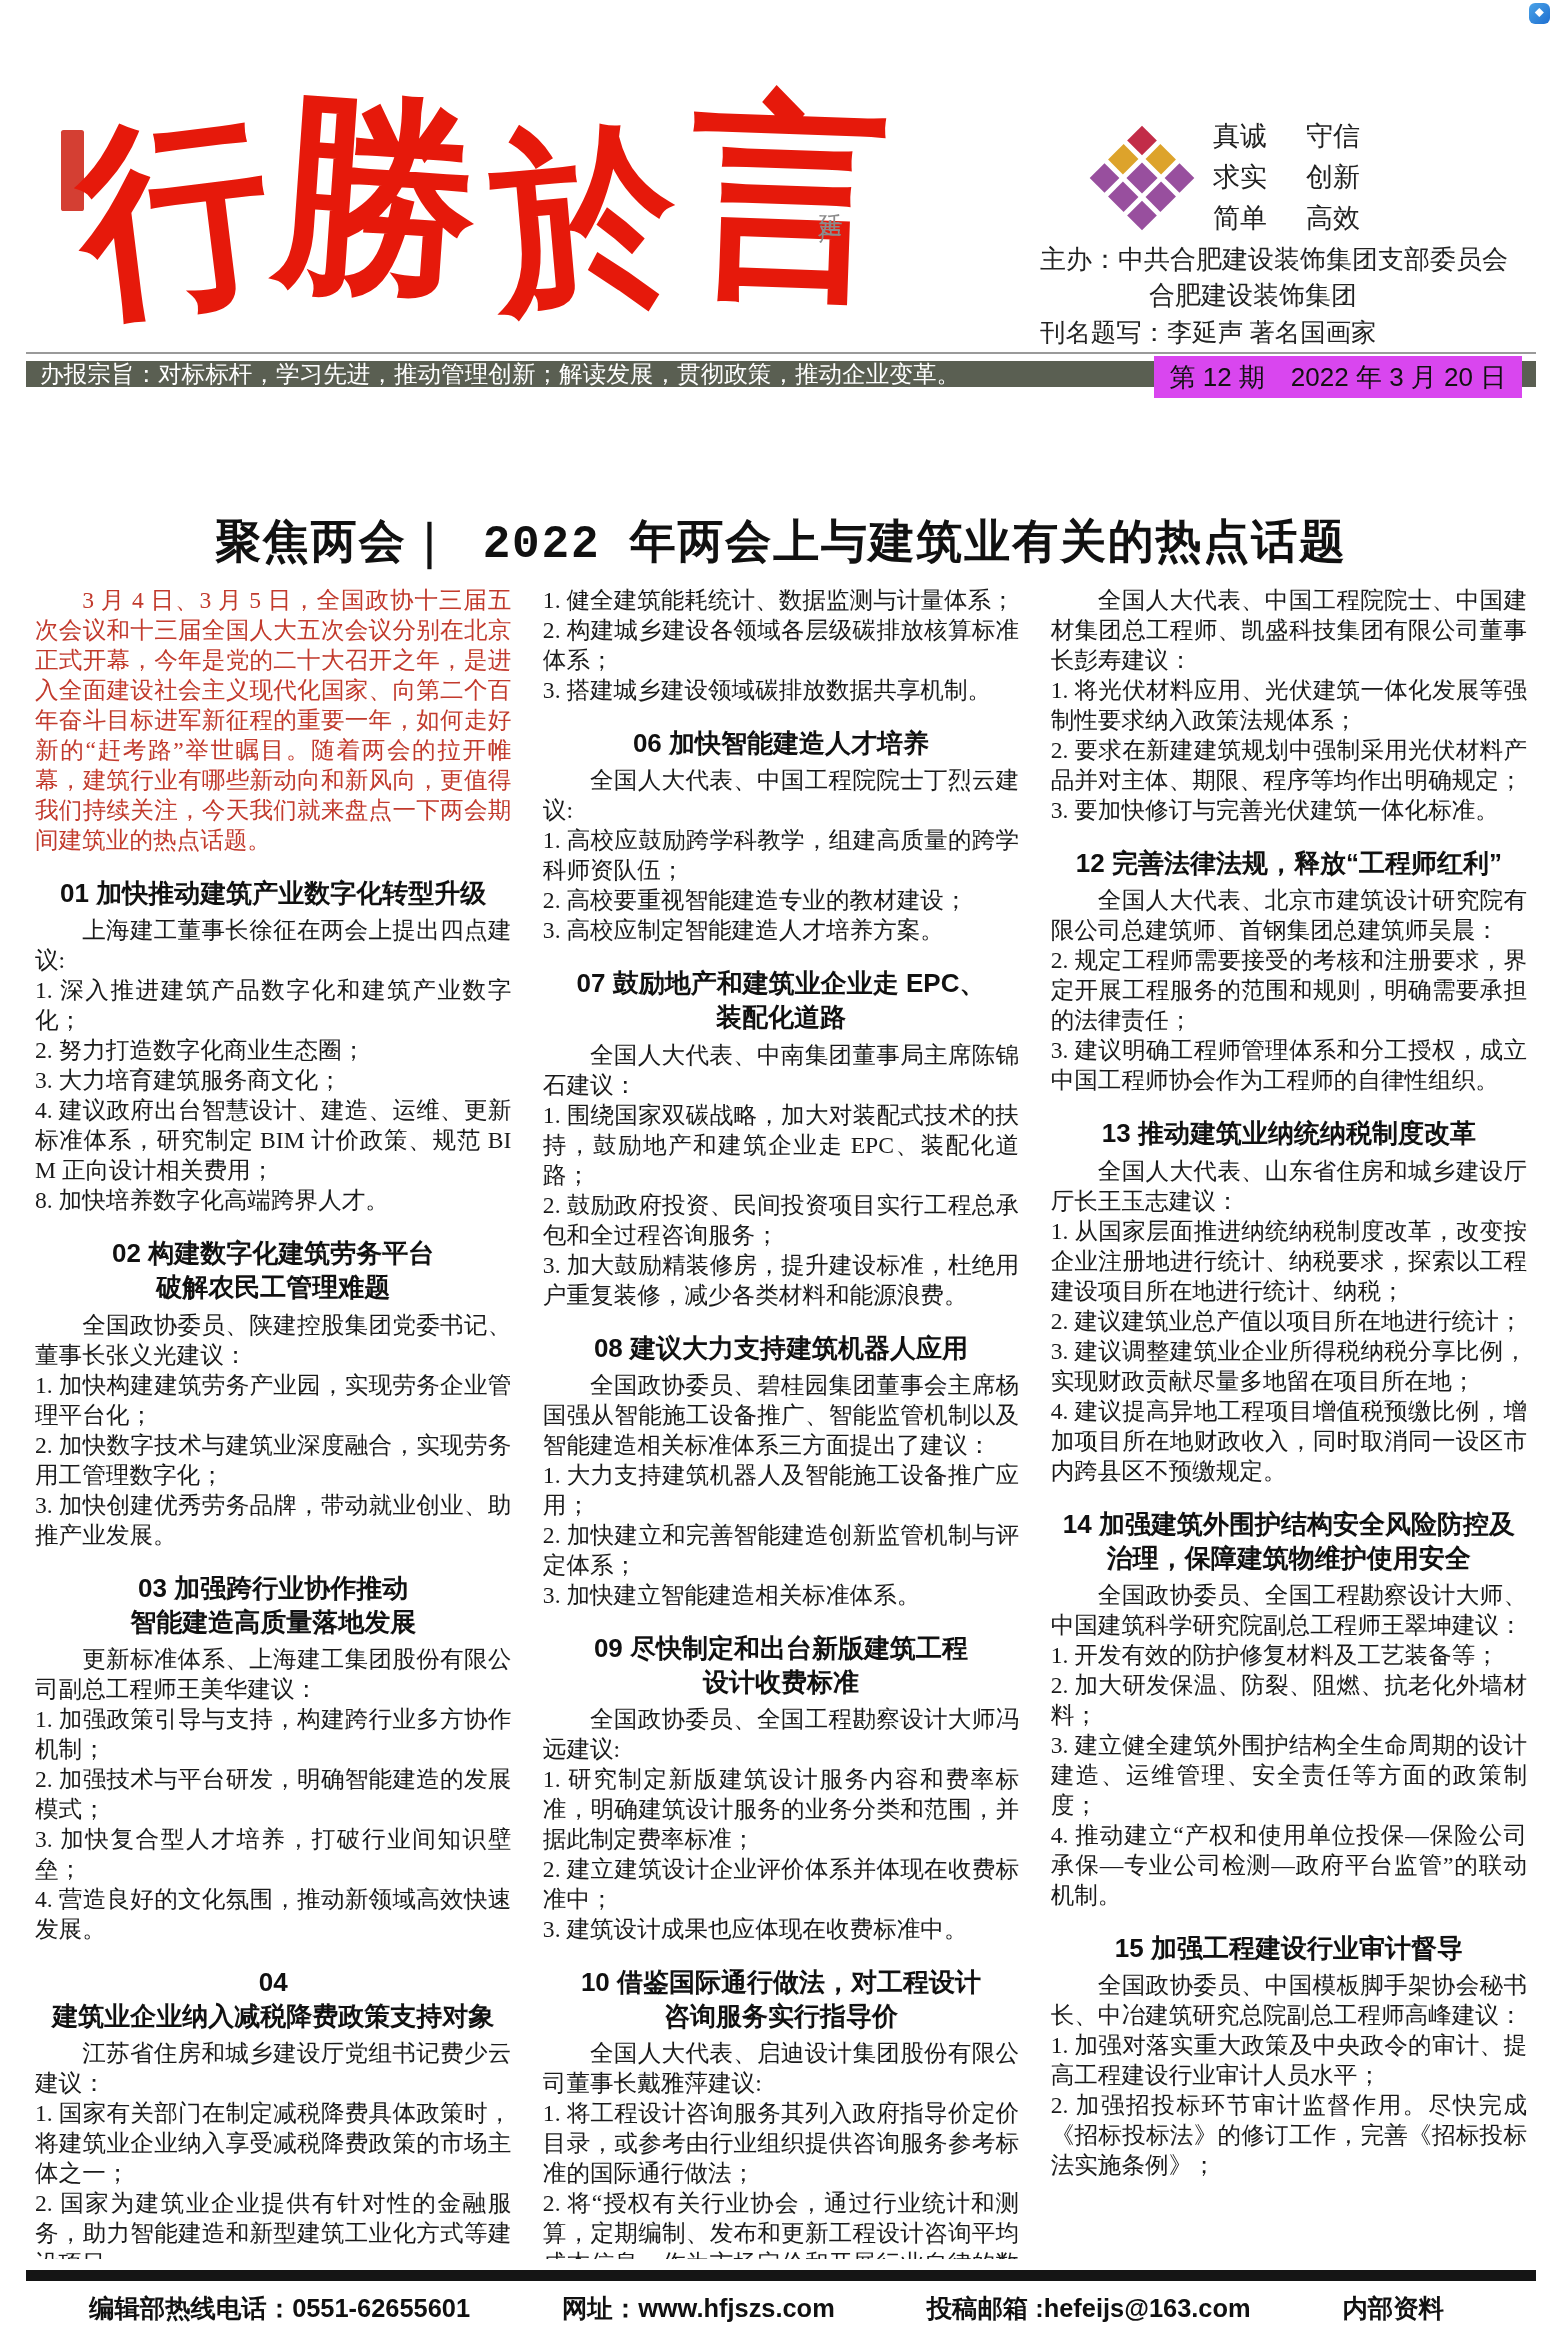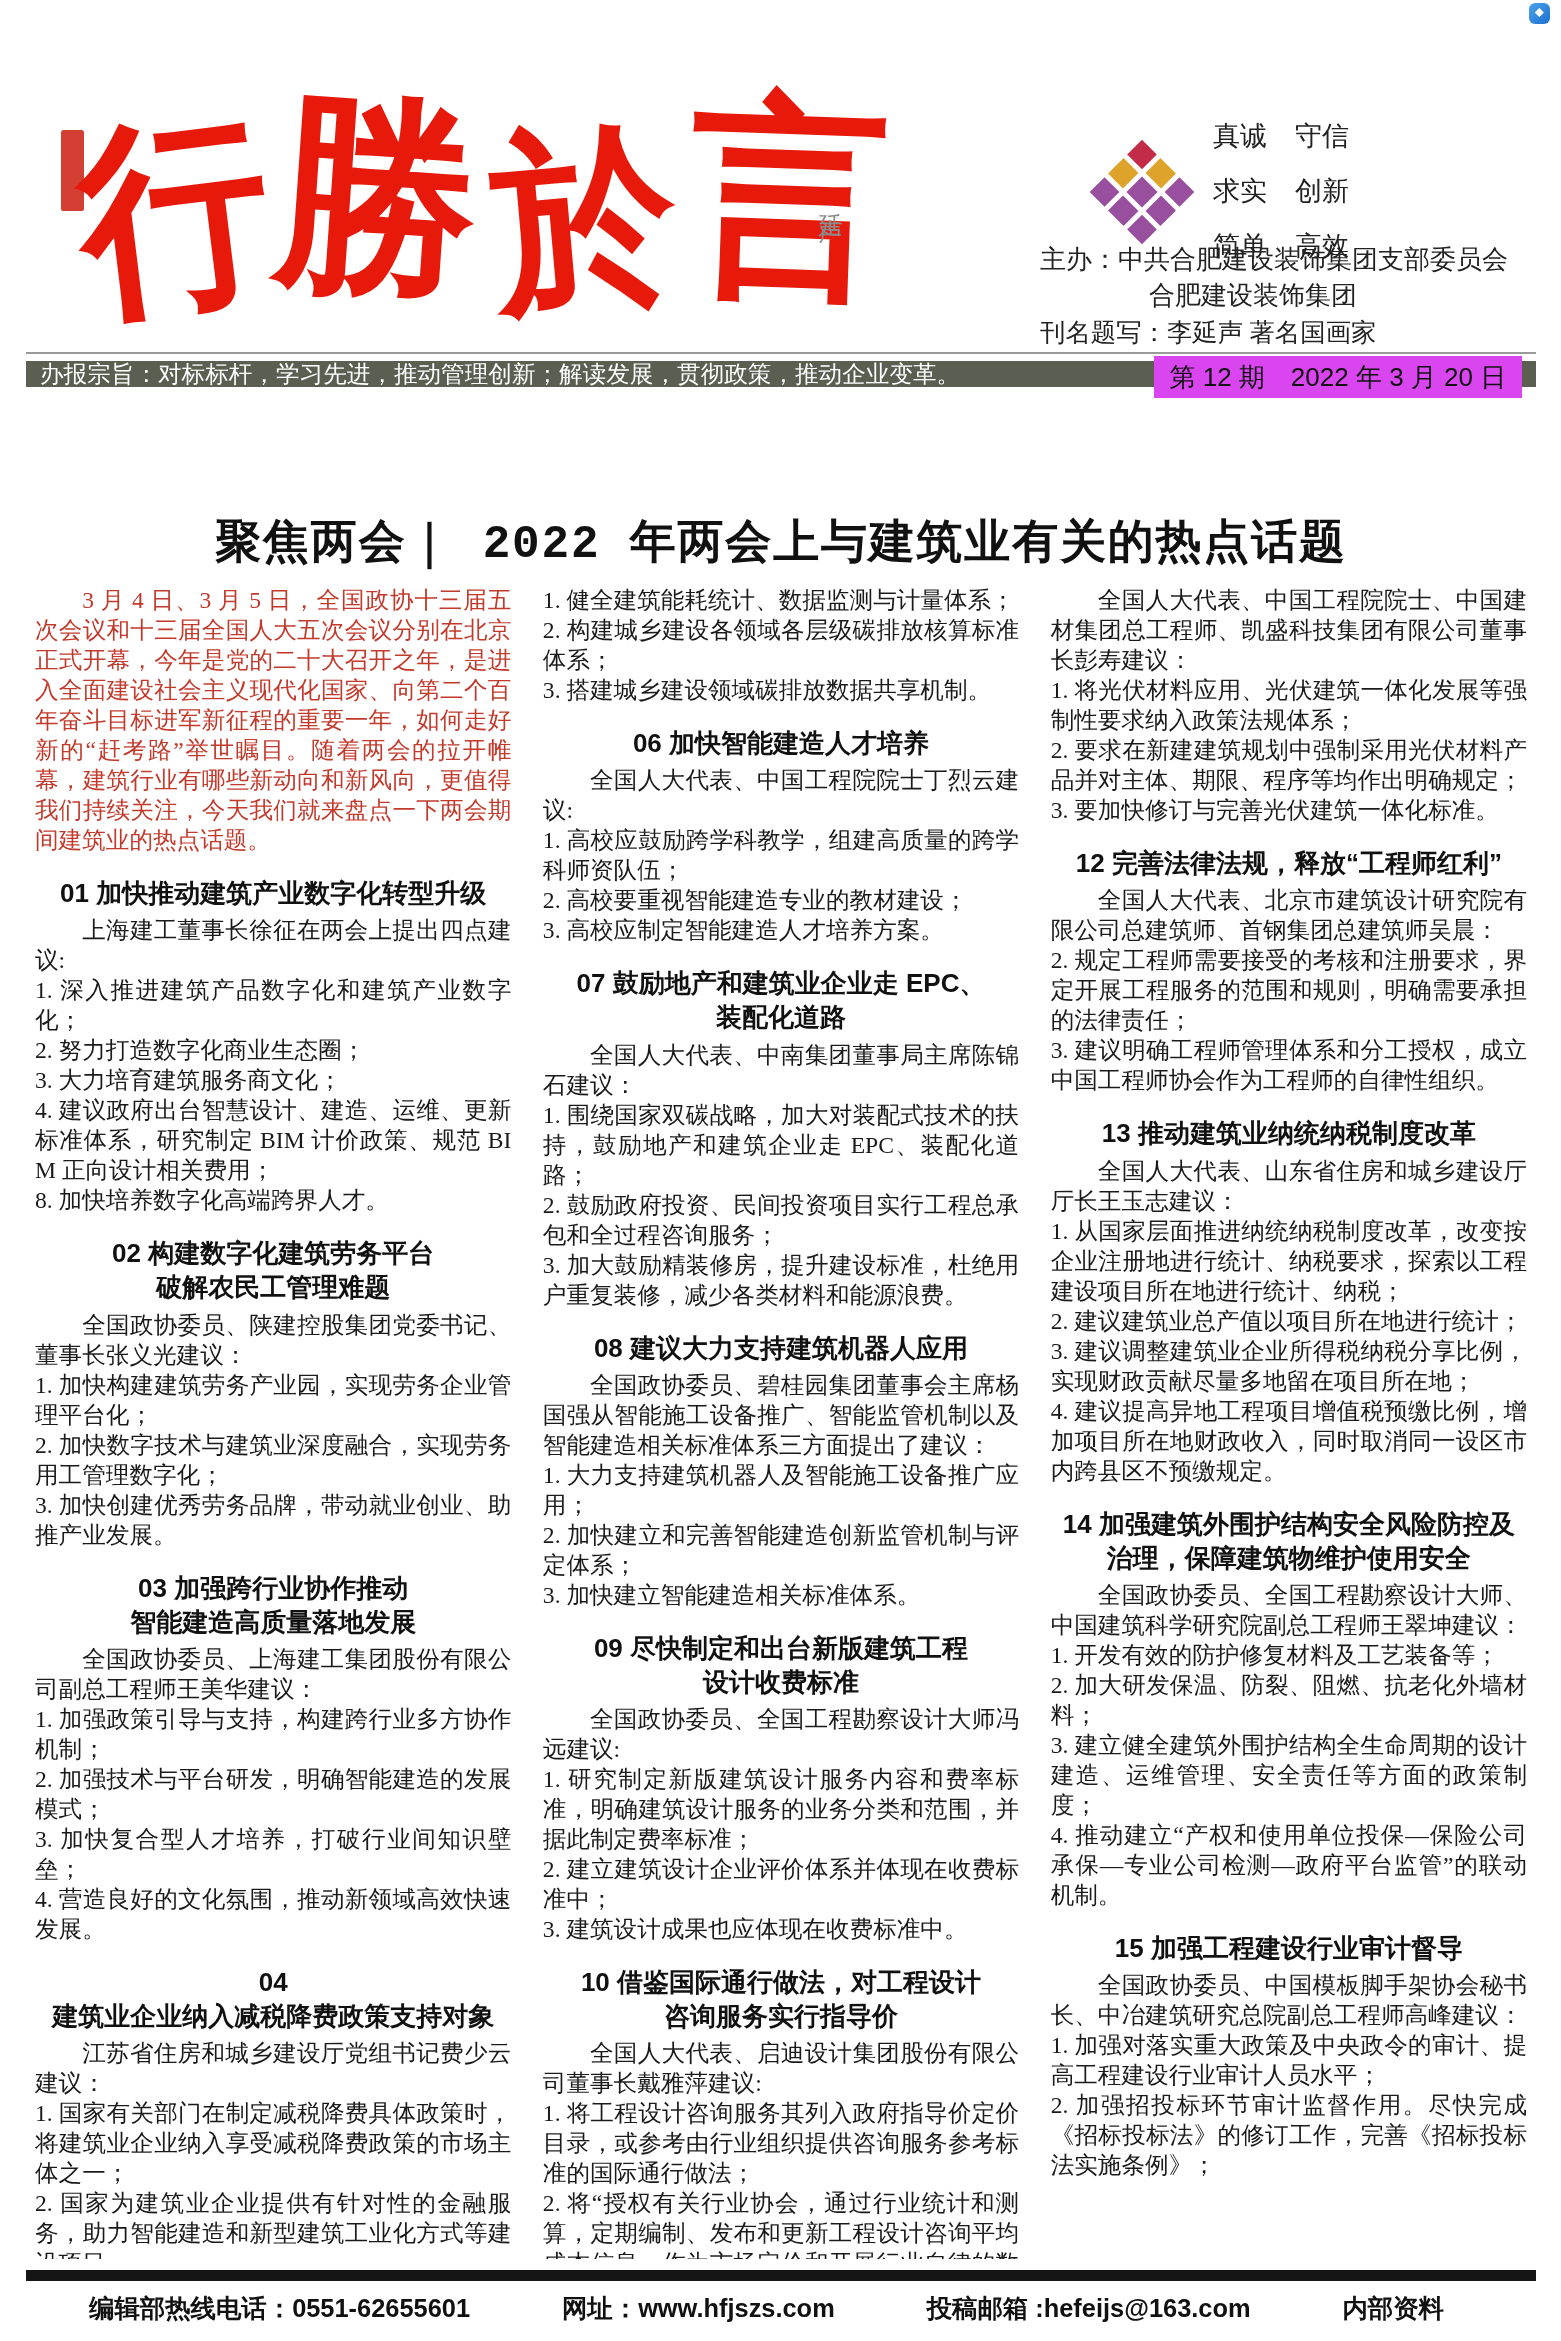--- a/index.html
+++ b/index.html
@@ -23,21 +23,21 @@
   .red-seal{position:absolute;left:61px;top:130px;width:23px;height:81px;background:#cf2a1d;border-radius:2.6px;opacity:.9;}
   .signature{position:absolute;left:814px;top:194px;height:96px;color:#8b8b8b;
              writing-mode:vertical-rl;font-size:24.5px;letter-spacing:5.3px;font-family:"DejaVu Serif",serif;}
 
   .brand{position:absolute;left:1096px;top:123px;display:flex;align-items:center;gap:26px;}
   .logo{width:91px;height:91px;position:relative;flex:0 0 auto;}
   .logo .lg{position:absolute;left:50%;top:50%;width:74px;height:74px;transform:translate(-50%,-50%) rotate(45deg);
             display:grid;grid-template-columns:repeat(3,1fr);grid-template-rows:repeat(3,1fr);gap:5.3px;}
   .logo .cell{width:100%;height:100%;}
   .slogans{display:grid;grid-template-columns:auto auto;column-gap:39px;row-gap:14px;
-           font-size:27px;line-height:1;color:#222;gap:28px;}
+           font-size:27px;line-height:1;color:#222;}
 
   .organizer{position:absolute;left:1040px;top:242px;width:525px;font-size:26px;line-height:36px;color:#222;}
   .organizer .ind{padding-left:109px;}
   .organizer .inscription{font-size:25.4px;}
 
   .rule{position:absolute;left:26px;right:26px;top:352px;height:1.8px;background:#9a9a9a;}
 
   
   .banner{position:absolute;left:26px;right:26px;top:361px;height:26px;background:#5a5f52;
           display:flex;align-items:center;padding:0 14px;box-sizing:border-box;
@@ -131,21 +131,21 @@
         <div class="blk item">4. 建议政府出台智慧设计、建造、运维、更新标准体系，研究制定 BIM 计价政策、规范 BIM 正向设计相关费用；</div>
         <div class="blk item">8. 加快培养数字化高端跨界人才。</div>
         <div class="blk heading">02 构建数字化建筑劳务平台
 破解农民工管理难题</div>
         <div class="blk lead">全国政协委员、陕建控股集团党委书记、董事长张义光建议：</div>
         <div class="blk item">1. 加快构建建筑劳务产业园，实现劳务企业管理平台化；</div>
         <div class="blk item">2. 加快数字技术与建筑业深度融合，实现劳务用工管理数字化；</div>
         <div class="blk item">3. 加快创建优秀劳务品牌，带动就业创业、助推产业发展。</div>
         <div class="blk heading">03 加强跨行业协作推动
 智能建造高质量落地发展</div>
-        <div class="blk lead">全国政协委员、上海建工集团股份有限公司副总工程师王美华建议：</div>
+        <div class="blk lead">更新标准体系、上海建工集团股份有限公司副总工程师王美华建议：</div>
         <div class="blk item">1. 加强政策引导与支持，构建跨行业多方协作机制；</div>
         <div class="blk item">2. 加强技术与平台研发，明确智能建造的发展模式；</div>
         <div class="blk item">3. 加快复合型人才培养，打破行业间知识壁垒；</div>
         <div class="blk item">4. 营造良好的文化氛围，推动新领域高效快速发展。</div>
         <div class="blk heading">04 建筑业企业纳入减税降费政策支持对象</div>
         <div class="blk lead">江苏省住房和城乡建设厅党组书记费少云建议：</div>
         <div class="blk item">1. 国家有关部门在制定减税降费具体政策时，将建筑业企业纳入享受减税降费政策的市场主体之一；</div>
         <div class="blk item">2. 国家为建筑业企业提供有针对性的金融服务，助力智能建造和新型建筑工业化方式等建设项目。</div>
       </div>
     <div class="col">

